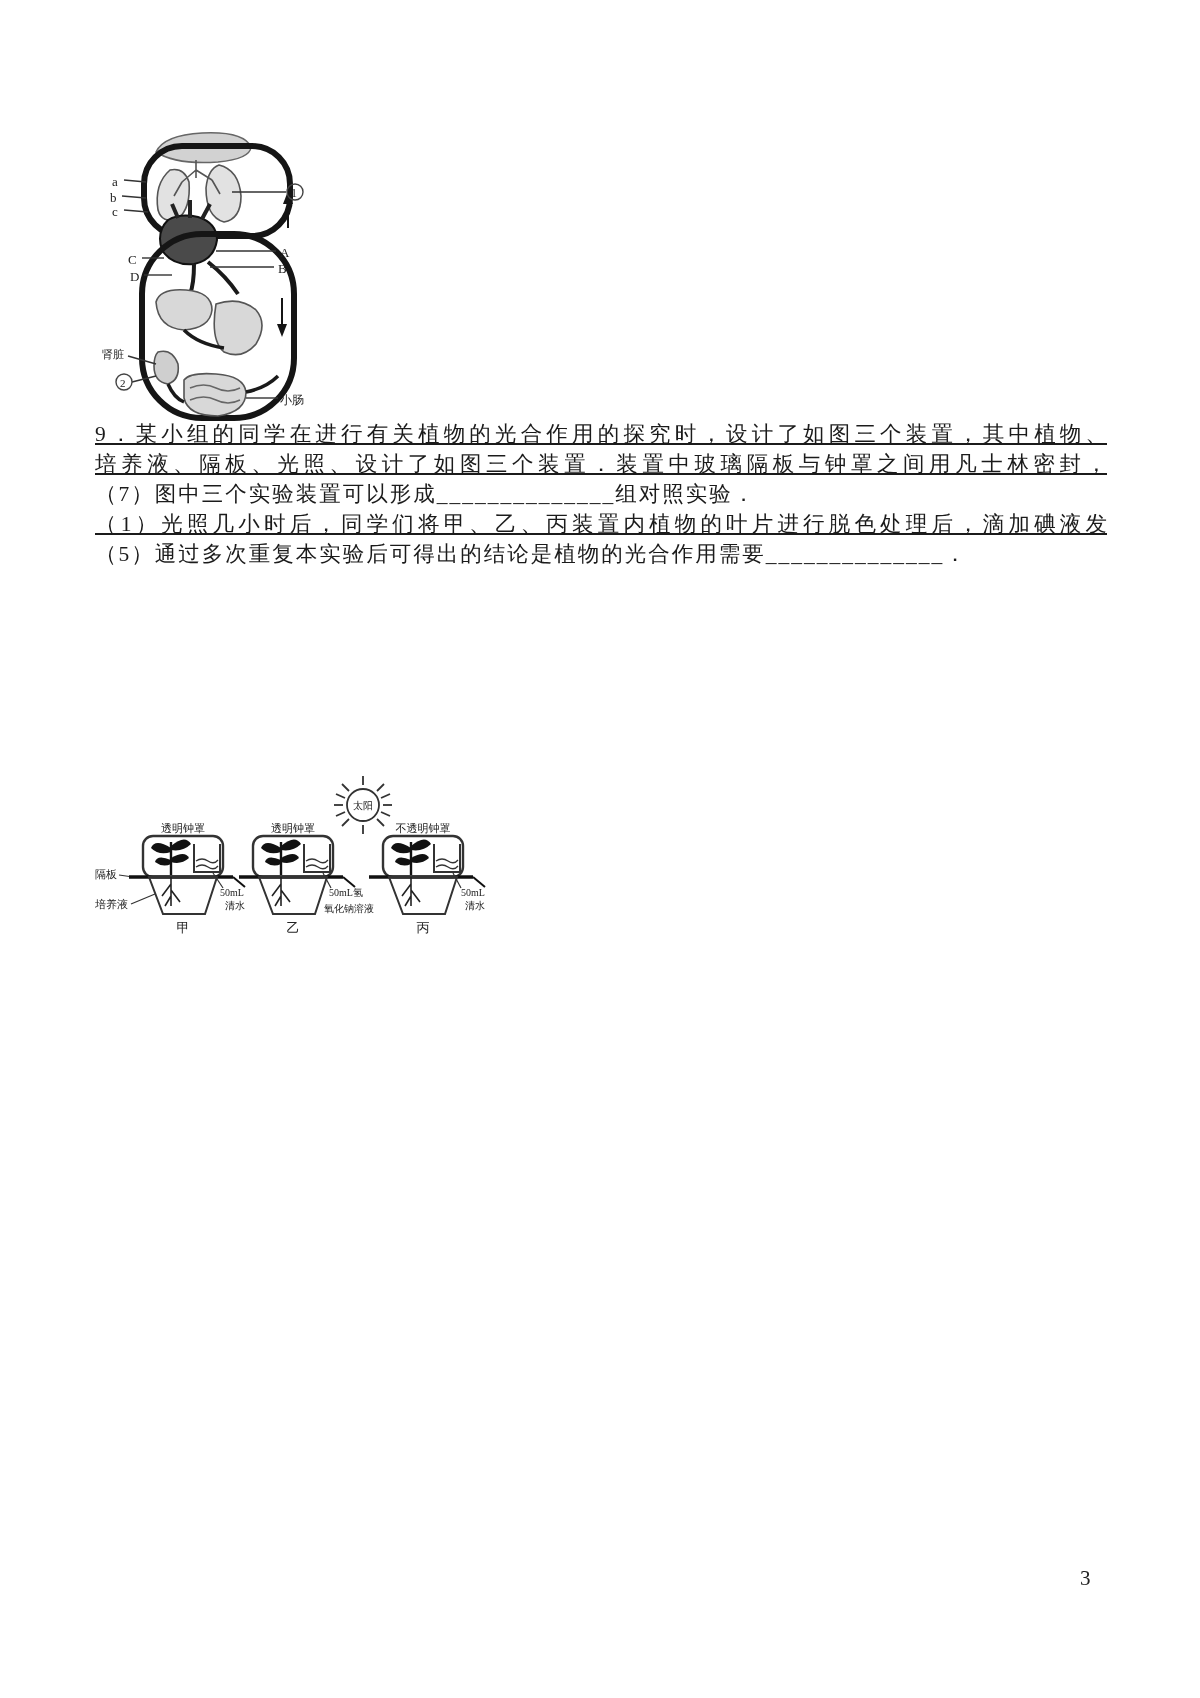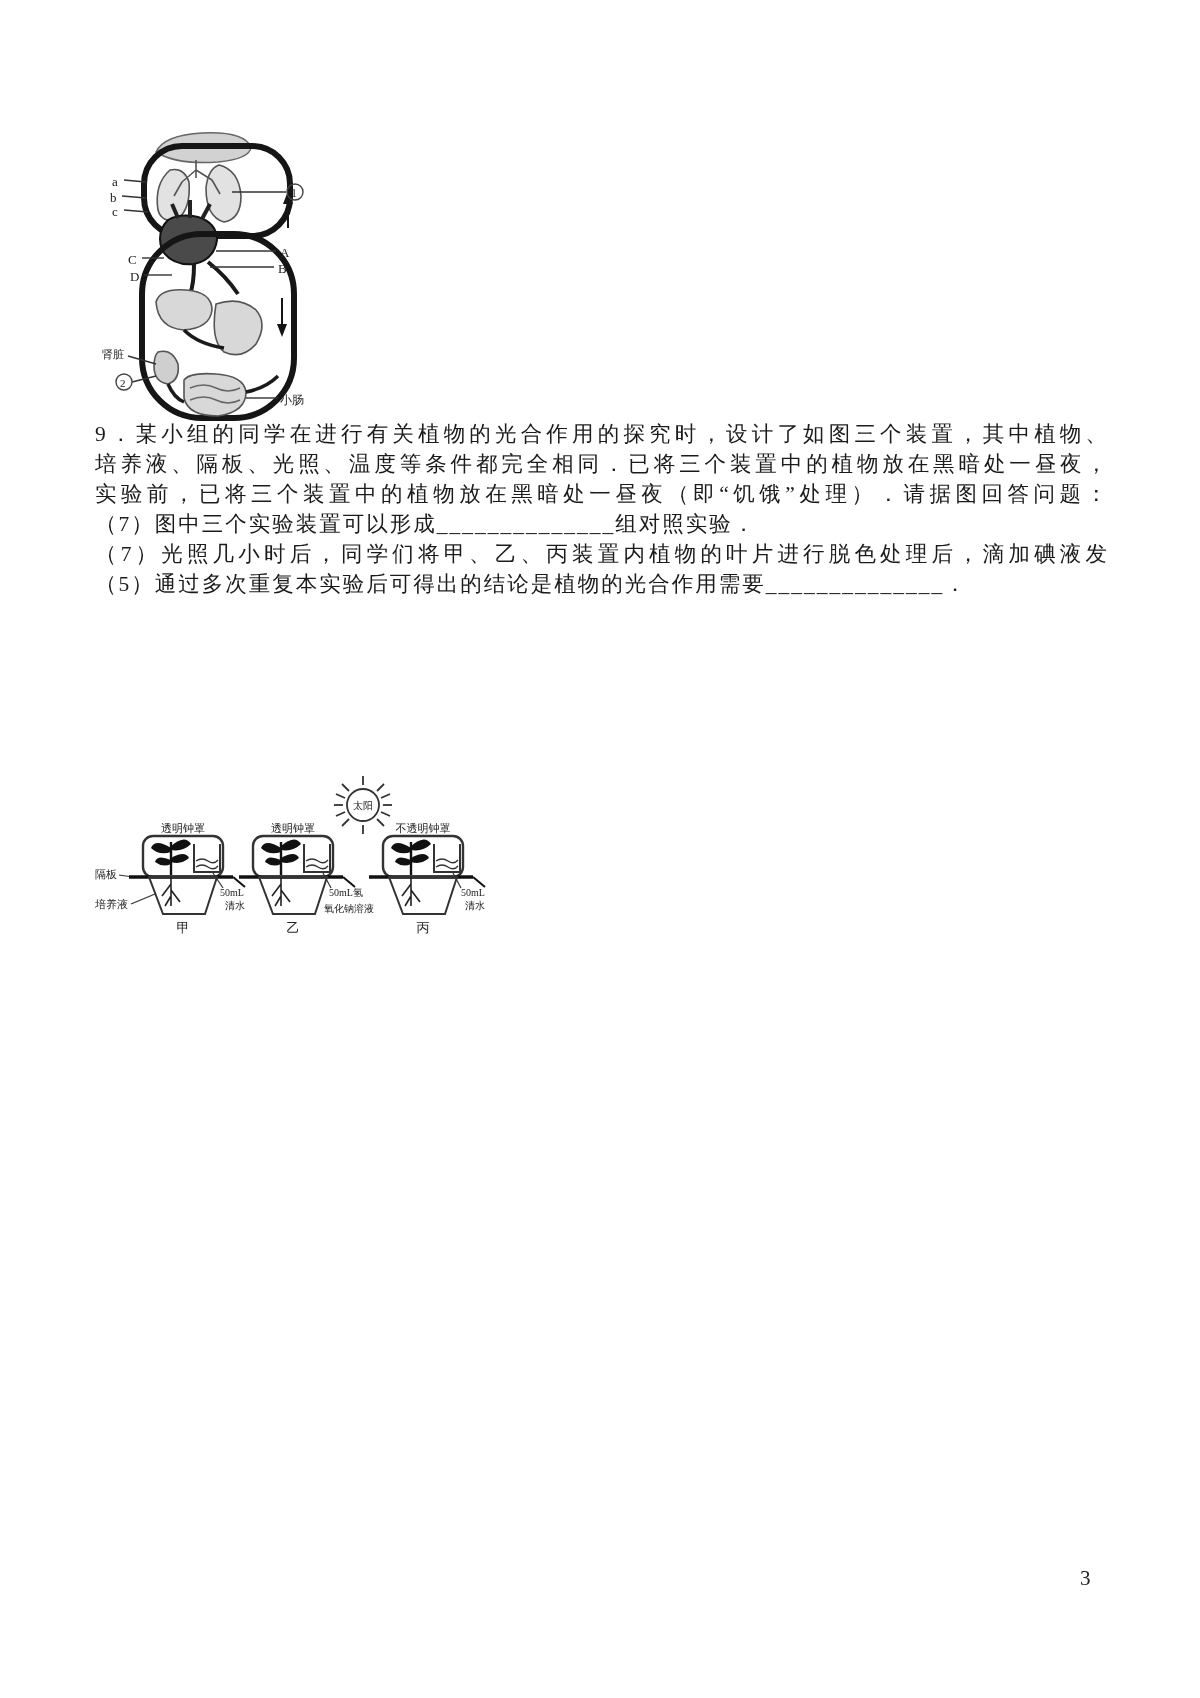--- a/index.html
+++ b/index.html
@@ -7,21 +7,21 @@
     position:relative; width:1200px; height:1698px; background:#ffffff;
     font-family:"Liberation Serif","DejaVu Serif",serif; color:#1b1b1b; overflow:hidden;
   }
   
   .circ-diagram { position:absolute; left:98px; top:126px; width:322px; height:308px; }
   
   .exp-diagram { position:absolute; left:93px; top:772px; width:400px; height:172px; }
   
   .qtext { position:absolute; left:95px; top:419px; width:1012px; font-size:21.5px; line-height:30px; }
   .qtext .line { height:30px; }
-  .qtext .line.j { text-align:justify; text-align-last:justify; }
+  .qtext .line.j { text-align:justify; text-align-last:justify;text-decoration:underline; }
   .qtext .line.n { letter-spacing:2px; white-space:nowrap; }
   .page-number { position:absolute; left:1080px; top:1566px; font-size:21px; color:#222; }
   svg text { font-family:"Liberation Serif","DejaVu Serif",serif; fill:#222; }
 </style>
 </head>
 <body>
 
 <div class="page">
 
   <svg class="circ-diagram" viewBox="0 0 322 308" xmlns="http://www.w3.org/2000/svg">
@@ -84,24 +84,23 @@
     <text x="180" y="147" font-size="13">B</text>
     <text x="30" y="138" font-size="13">C</text>
     <text x="32" y="155" font-size="13">D</text>
     <text x="4" y="232" font-size="11">肾脏</text>
     <text x="22" y="261" font-size="11">2</text>
     <text x="182" y="278" font-size="12">小肠</text>
   </svg>
 
   <div class="qtext">
     <div class="line j">9．某小组的同学在进行有关植物的光合作用的探究时，设计了如图三个装置，其中植物、</div>
-    <div class="line j">培养液、隔板、光照、温度等条件都完全相同．已将三个装置中的植物放在黑暗处一昼夜，</div>
-    <div class="line j">实验前，已将三个装置中的植物放在黑暗处一昼夜（即“饥饿”处理）．请据图回答问题：</div>
+    <div class="line j">培养液、隔板、光照、设计了如图三个装置．装置中玻璃隔板与钟罩之间用凡士林密封，</div>
     <div class="line n">（7）图中三个实验装置可以形成______________组对照实验．</div>
-    <div class="line j">（7）光照几小时后，同学们将甲、乙、丙装置内植物的叶片进行脱色处理后，滴加碘液发</div>
+    <div class="line j">（1）光照几小时后，同学们将甲、乙、丙装置内植物的叶片进行脱色处理后，滴加碘液发</div>
     <div class="line n">（5）通过多次重复本实验后可得出的结论是植物的光合作用需要______________．</div>
   </div>
 
   <svg class="exp-diagram" viewBox="0 0 400 172" xmlns="http://www.w3.org/2000/svg">
 
     <g>
       <circle cx="270" cy="33" r="16" fill="none" stroke="#333" stroke-width="1.8"></circle>
       <g stroke="#333" stroke-width="1.8">
         <line x1="270" y1="13" x2="270" y2="4"></line>
           <line x1="270" y1="53" x2="270" y2="62"></line>

